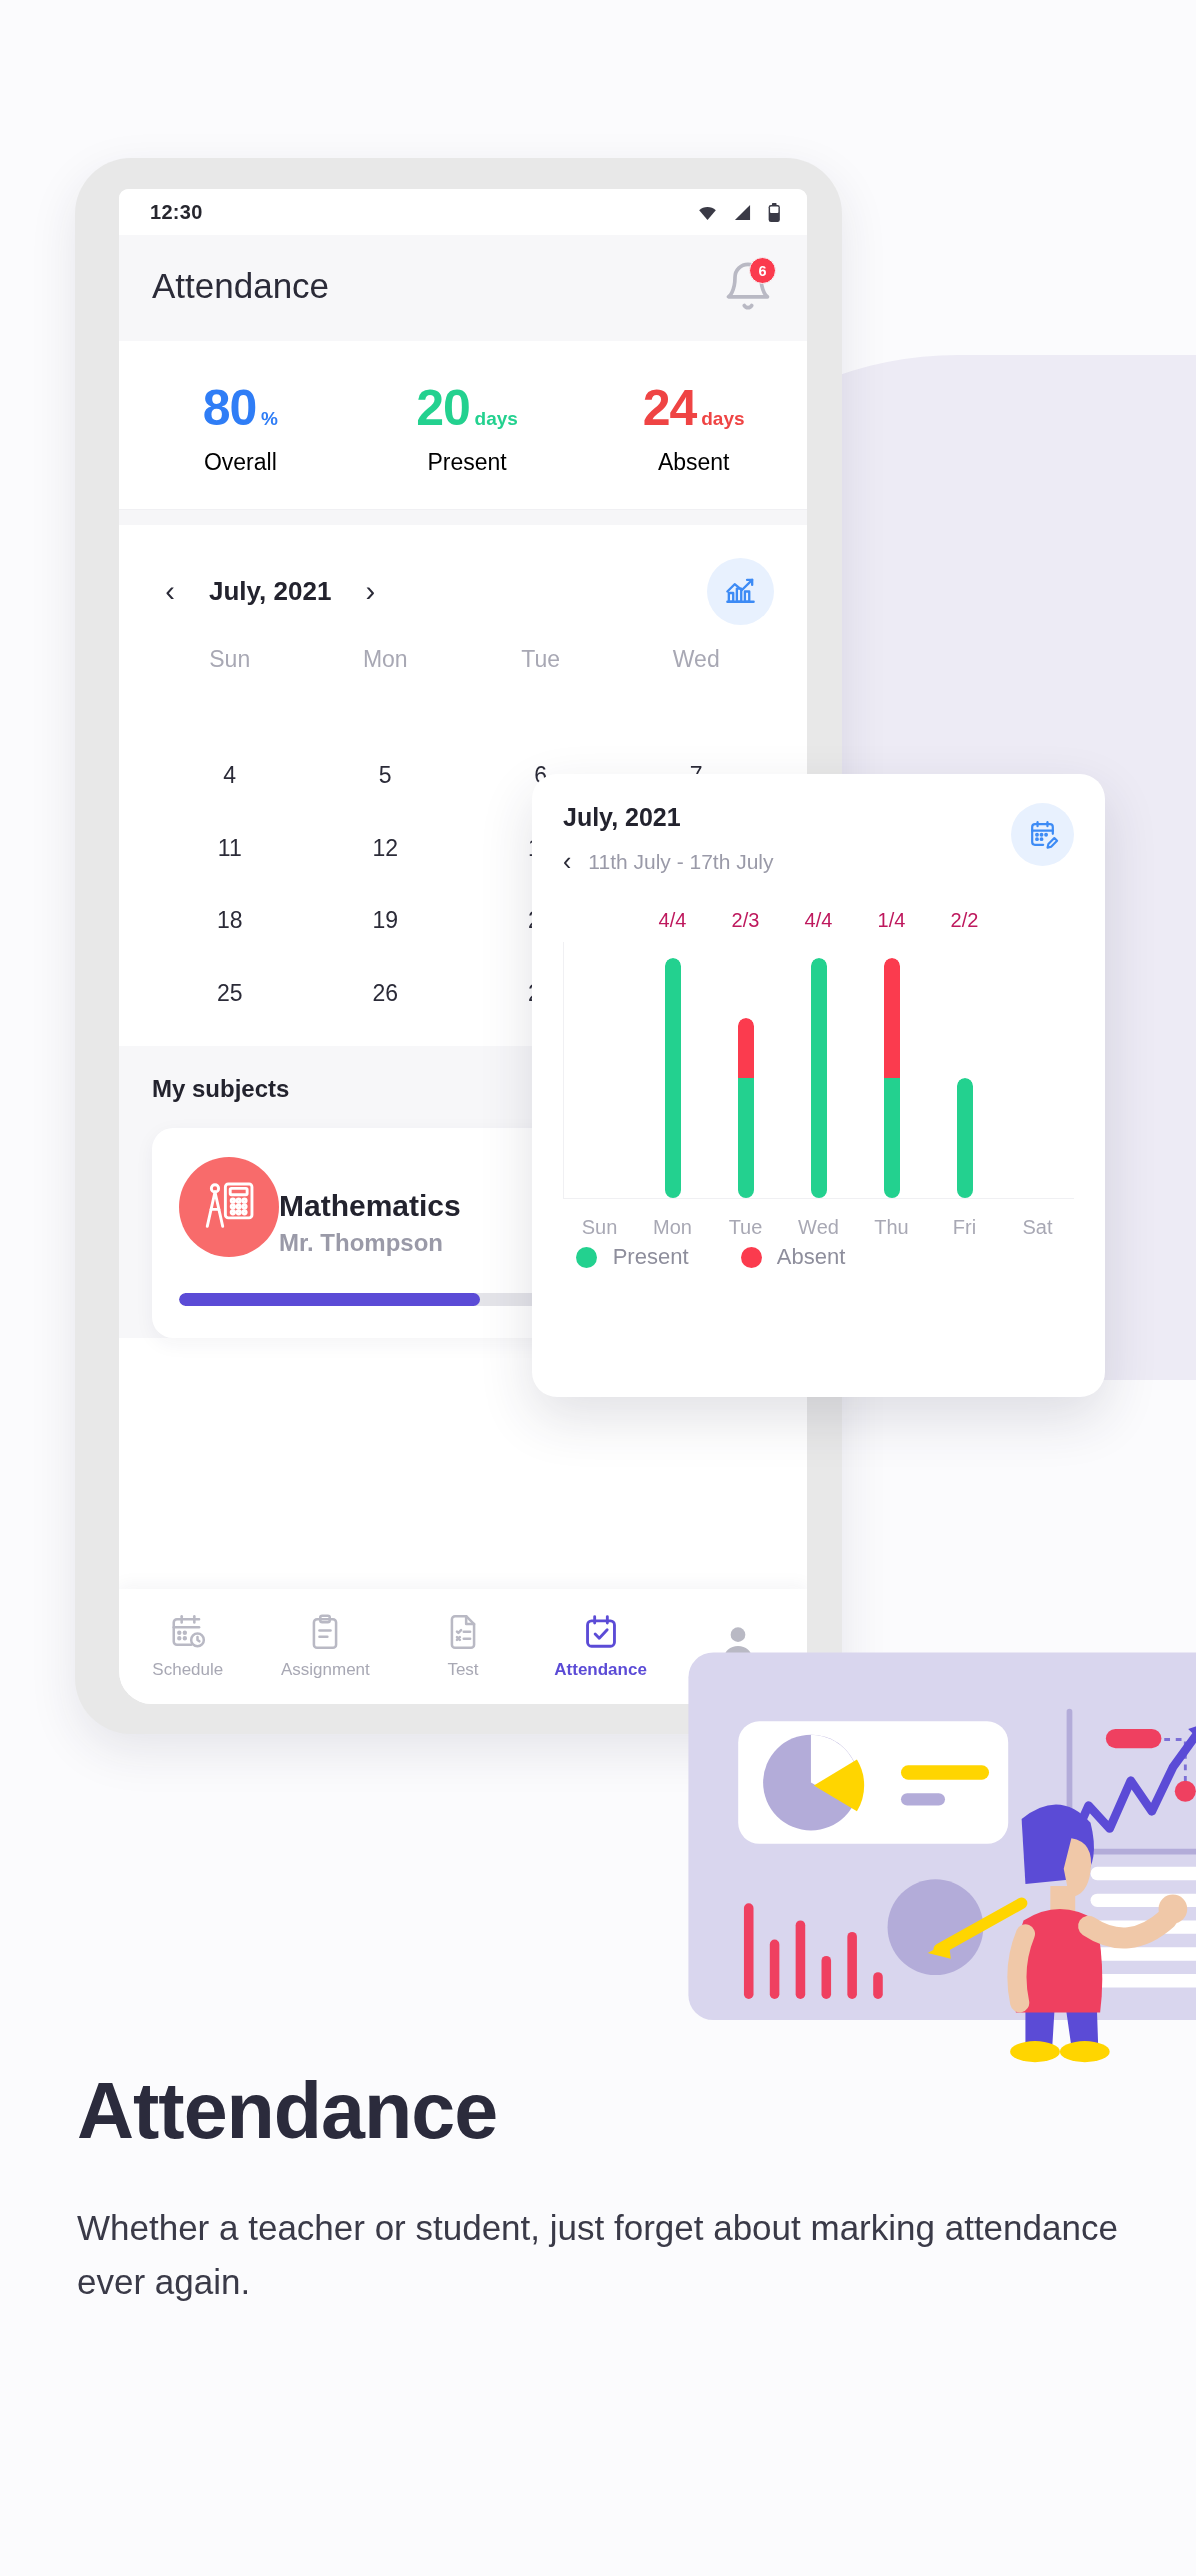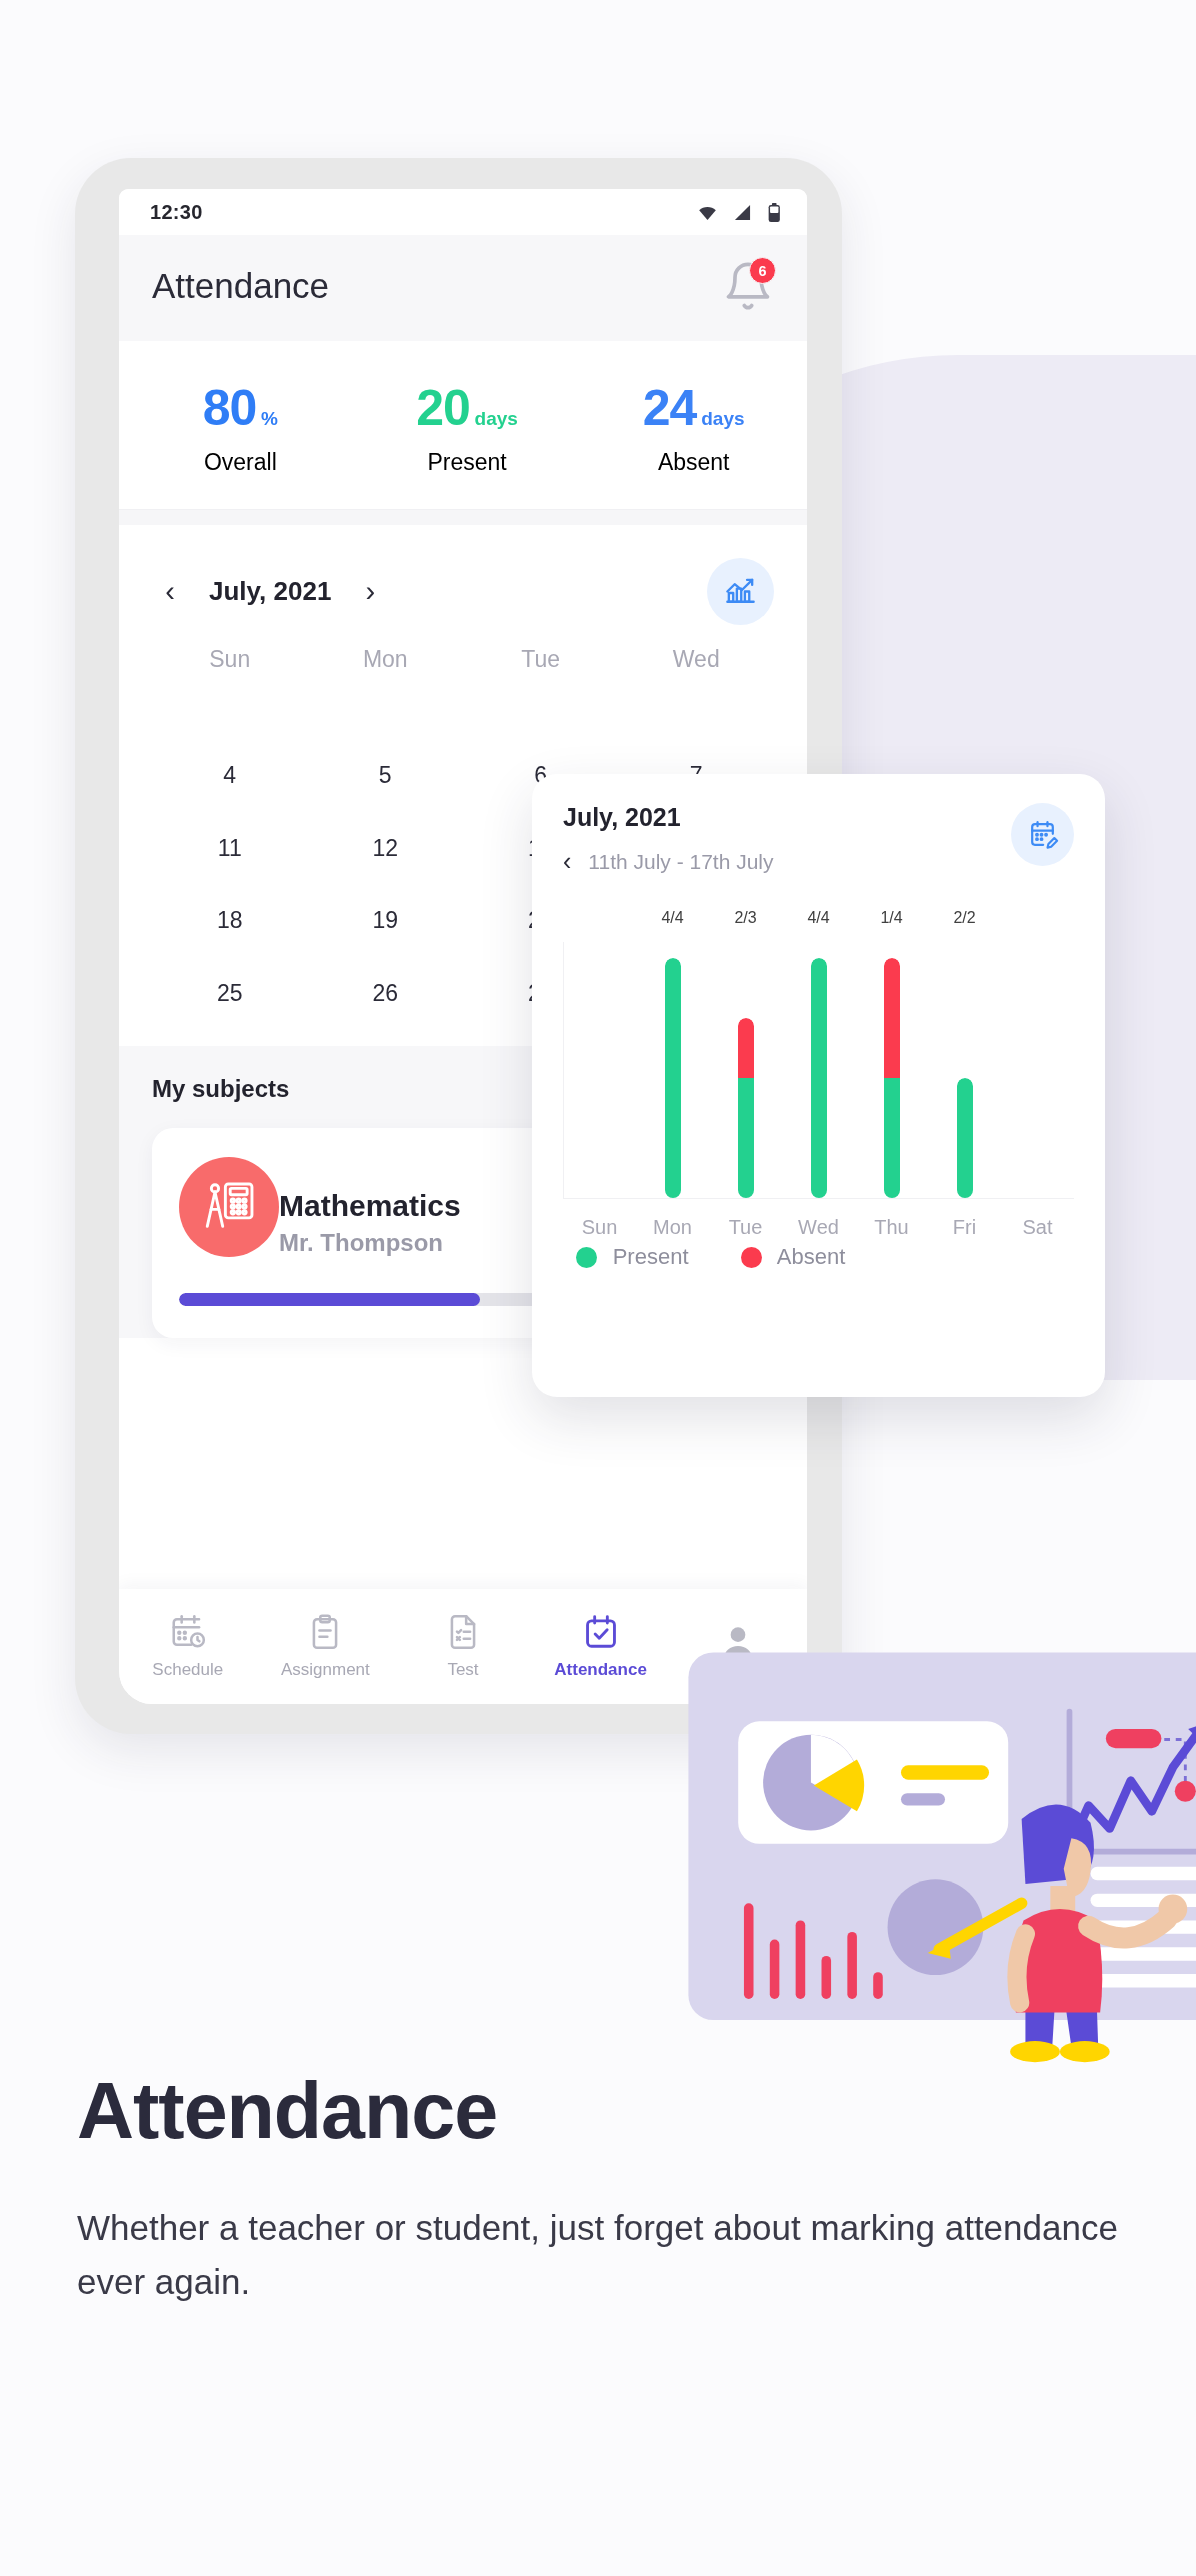--- a/index.html
+++ b/index.html
@@ -65,21 +65,21 @@
   .stats-card {
     background: #fff; padding: 38px 0 33px 8px;
     display: flex; border-bottom: 1px solid #f0f0f3;
   }
   .stat { flex: 1; text-align: center; }
   .stat-num { font-size: 50px; font-weight: 700; letter-spacing: -1px; }
   .stat-unit { font-size: 19px; font-weight: 600; margin-left: 4.8px; }
   .stat-label { font-size: 23px; color: #000000; margin-top: 11.5px; }
   .c-blue { color: #2f7df6; }
   .c-green { color: #23d18f; }
-  .c-red { color: #3b82f6; margin-top: 14px; }
+  .c-red { color: #ef4444; margin-top: 14px; }
 
   .divider-band { height: 15.3px; background: #f6f6f8; }
 
   
   .cal-header {
     display: flex; align-items: center;
     padding: 33px 33px 21px 33px; background: #fff;
   }
   .cal-arrow { font-size: 29px; color: #2b2b38; width: 36px; text-align: center; cursor: pointer; }
   .cal-month { font-size: 26px; font-weight: 700; color: #23232e; margin: 0 21px; }
@@ -148,21 +148,21 @@
   .chart-range-row { display: flex; align-items: center; gap: 17px; margin-top: 15.3px; }
   .chart-back { font-size: 25px; color: #2b2b38; }
   .chart-range { font-size: 21px; color: #9a9aa8; }
   .chart-cal-btn {
     margin-left: auto; width: 63px; height: 63px; border-radius: 50%;
     background: #e8f1fe; display: flex; align-items: center; justify-content: center;
   }
 
   .plot { position: relative; margin-top: 33px; height: 297px; }
   .plot-labels { display: flex; height: 33px; }
-  .plot-labels div { flex: 1; text-align: center; font-size: 16px; color: #404040; }
+  .plot-labels div { flex: 1; text-align: center; font-size: 20px; color: #be185d; }
   .plot-area {
     position: relative; height: 257px;
     border-left: 1.9px solid #f0f0f3; border-bottom: 1.9px solid #f0f0f3;
     display: flex; align-items: flex-end;
   }
   .bar-slot { flex: 1; display: flex; justify-content: center; align-items: flex-end; height: 100%; }
   .bar {
     width: 16.3px; border-radius: 8.6px; overflow: hidden;
     display: flex; flex-direction: column; justify-content: flex-end;
   }

